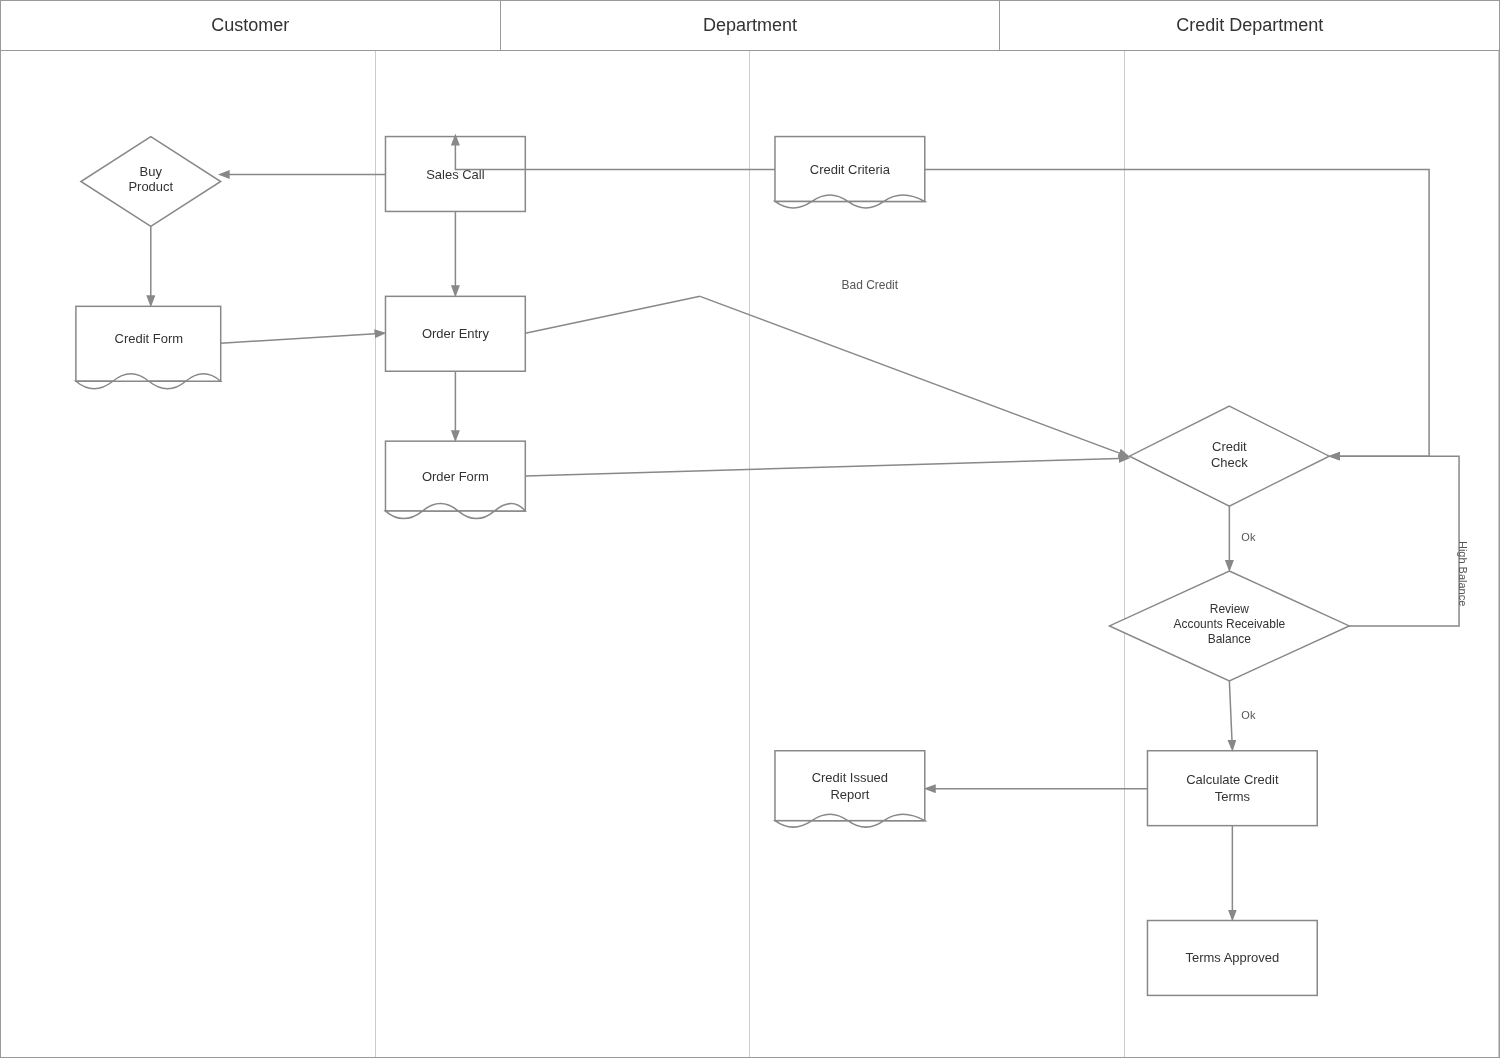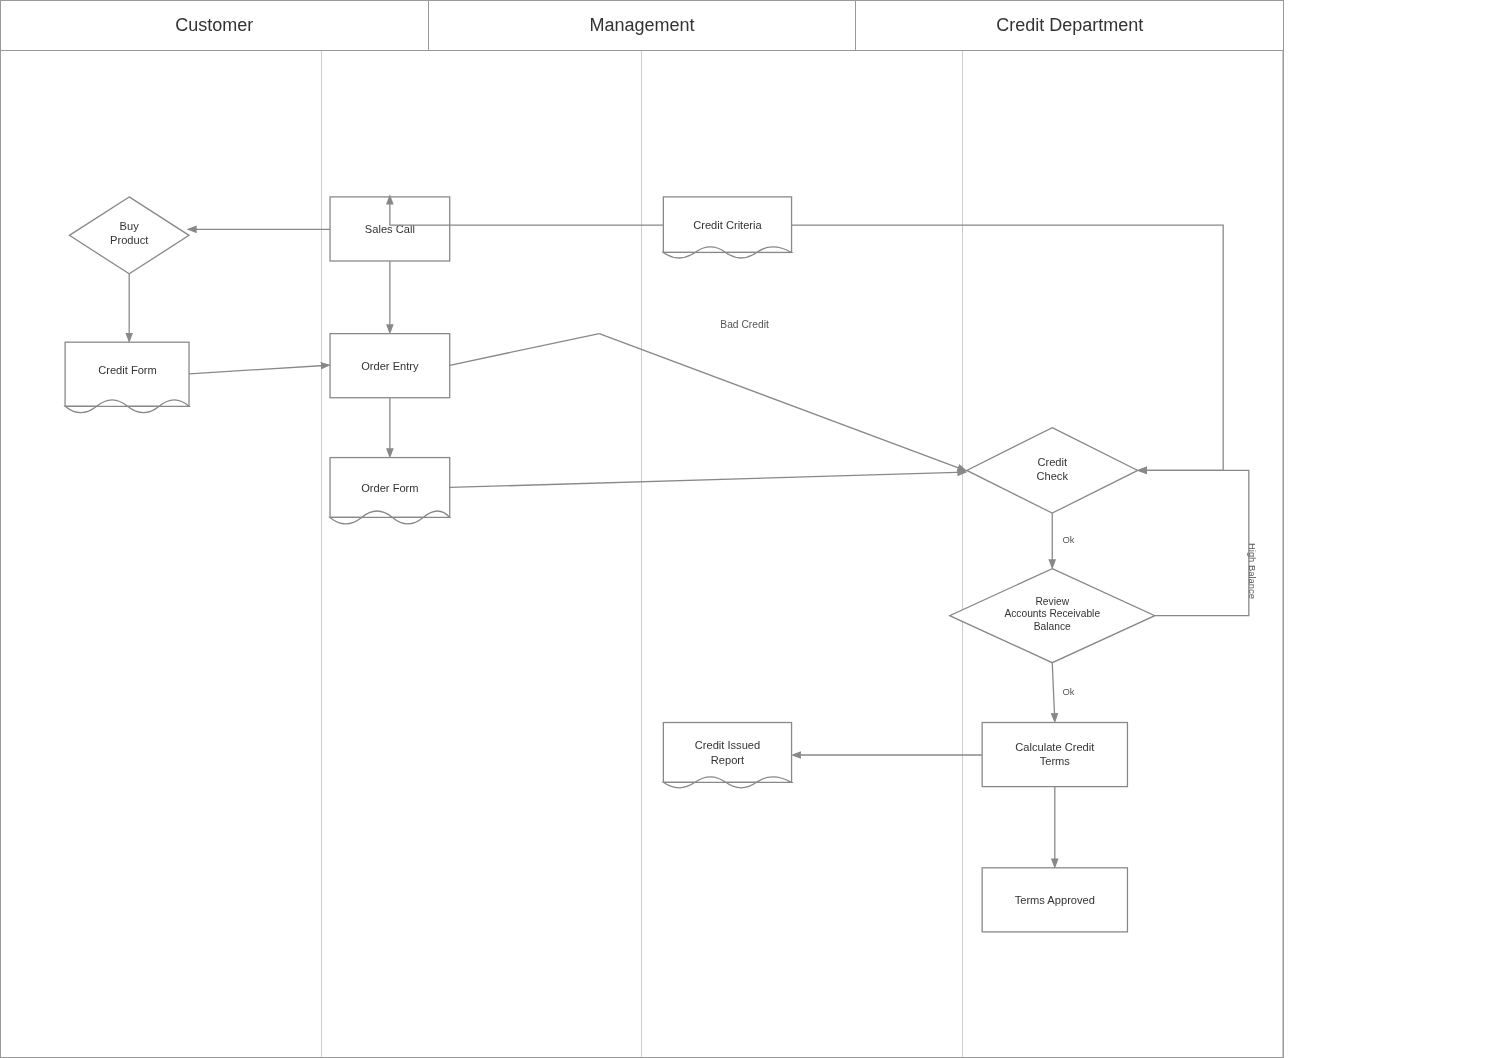--- a/index.html
+++ b/index.html
@@ -1,19 +1,19 @@
 <!DOCTYPE html>
 <html><head>
   <meta charset="utf-8">
   <style>
     * { box-sizing: border-box; margin: 0; padding: 0; }
     body { background: #fff; font-family: 'Arial', sans-serif; }
     
     .diagram-container {
-      width: 1284px;
+      width: 1500px;
       height: 1058px;
       position: relative;
       border: 1px solid #999;
       overflow: hidden;
     }
     
     
     .lane-headers {
       display: flex;
       border-bottom: 1px solid #999;
@@ -58,21 +58,21 @@
 </head>
 <body>
 
 <div class="diagram-container">
 
   <div class="lane-headers">
     <div class="lane-header">
       <span>Customer</span>
     </div>
     <div class="lane-header">
-      <span>Management</span>
+      <span>Department</span>
     </div>
     <div class="lane-header">
       <span>Credit Department</span>
     </div>
   </div>
 
   <div class="lane-body">
     <div class="lane"></div>
     <div class="lane"></div>
     <div class="lane"></div>

